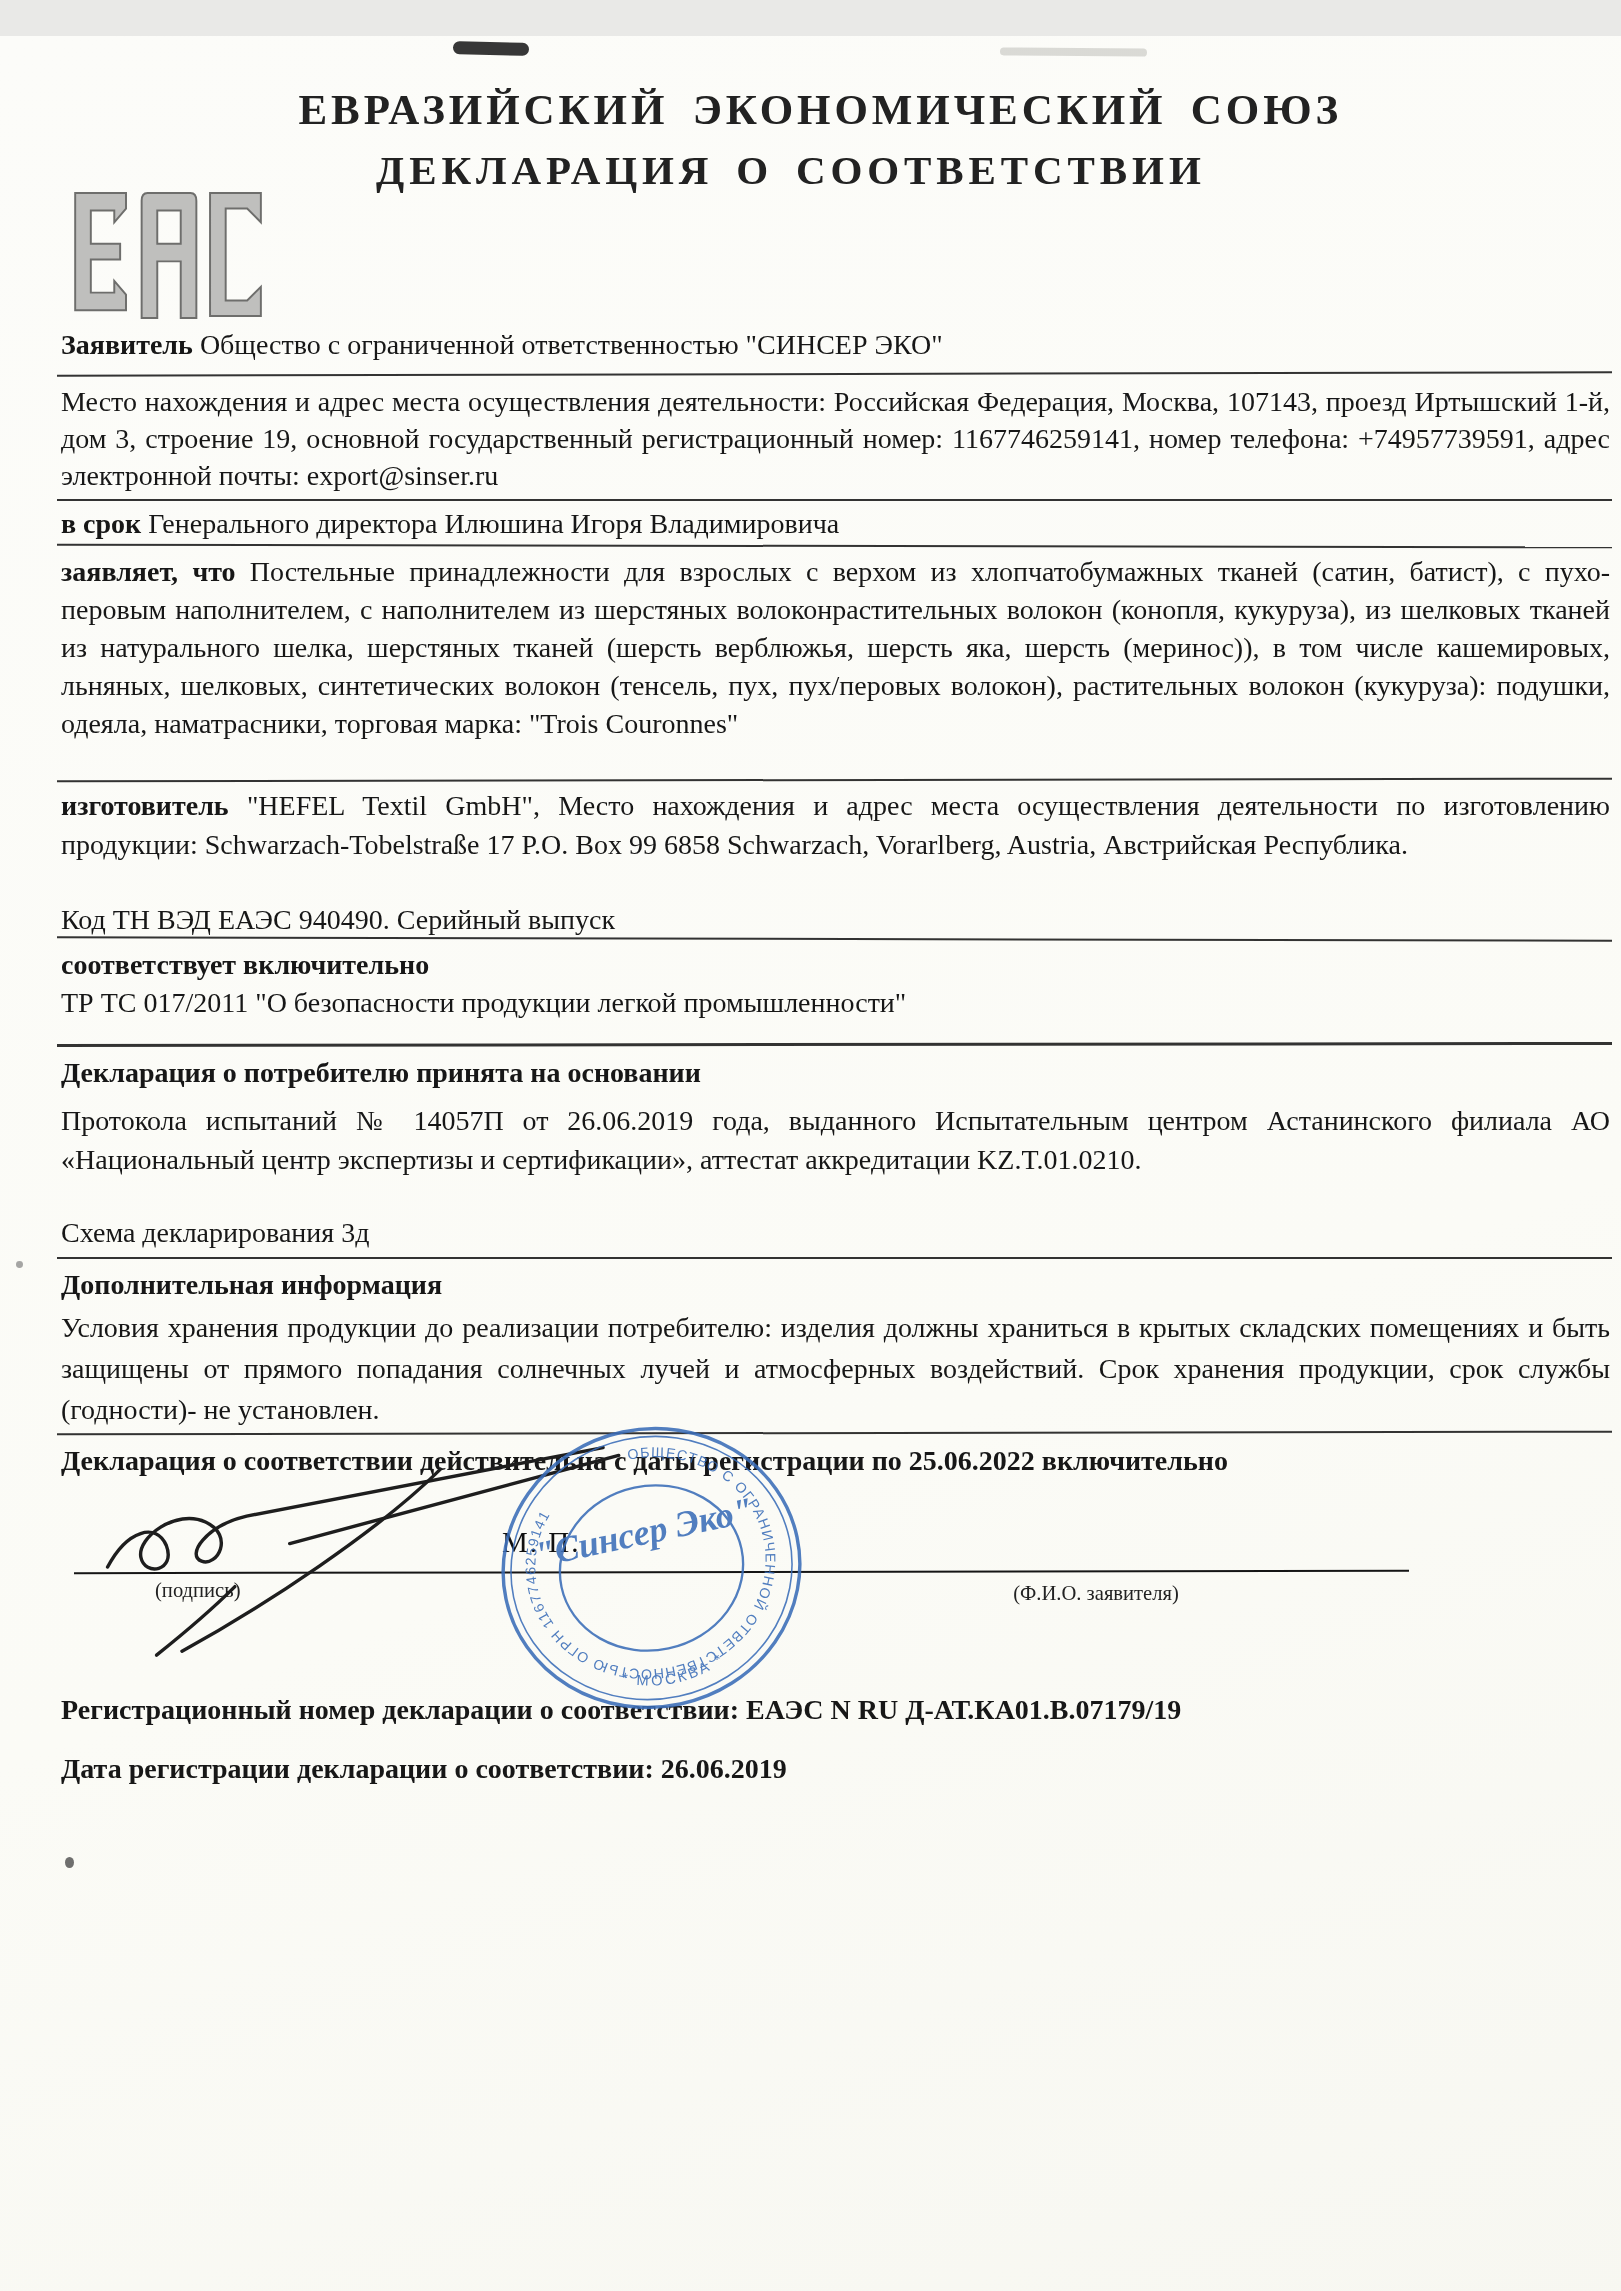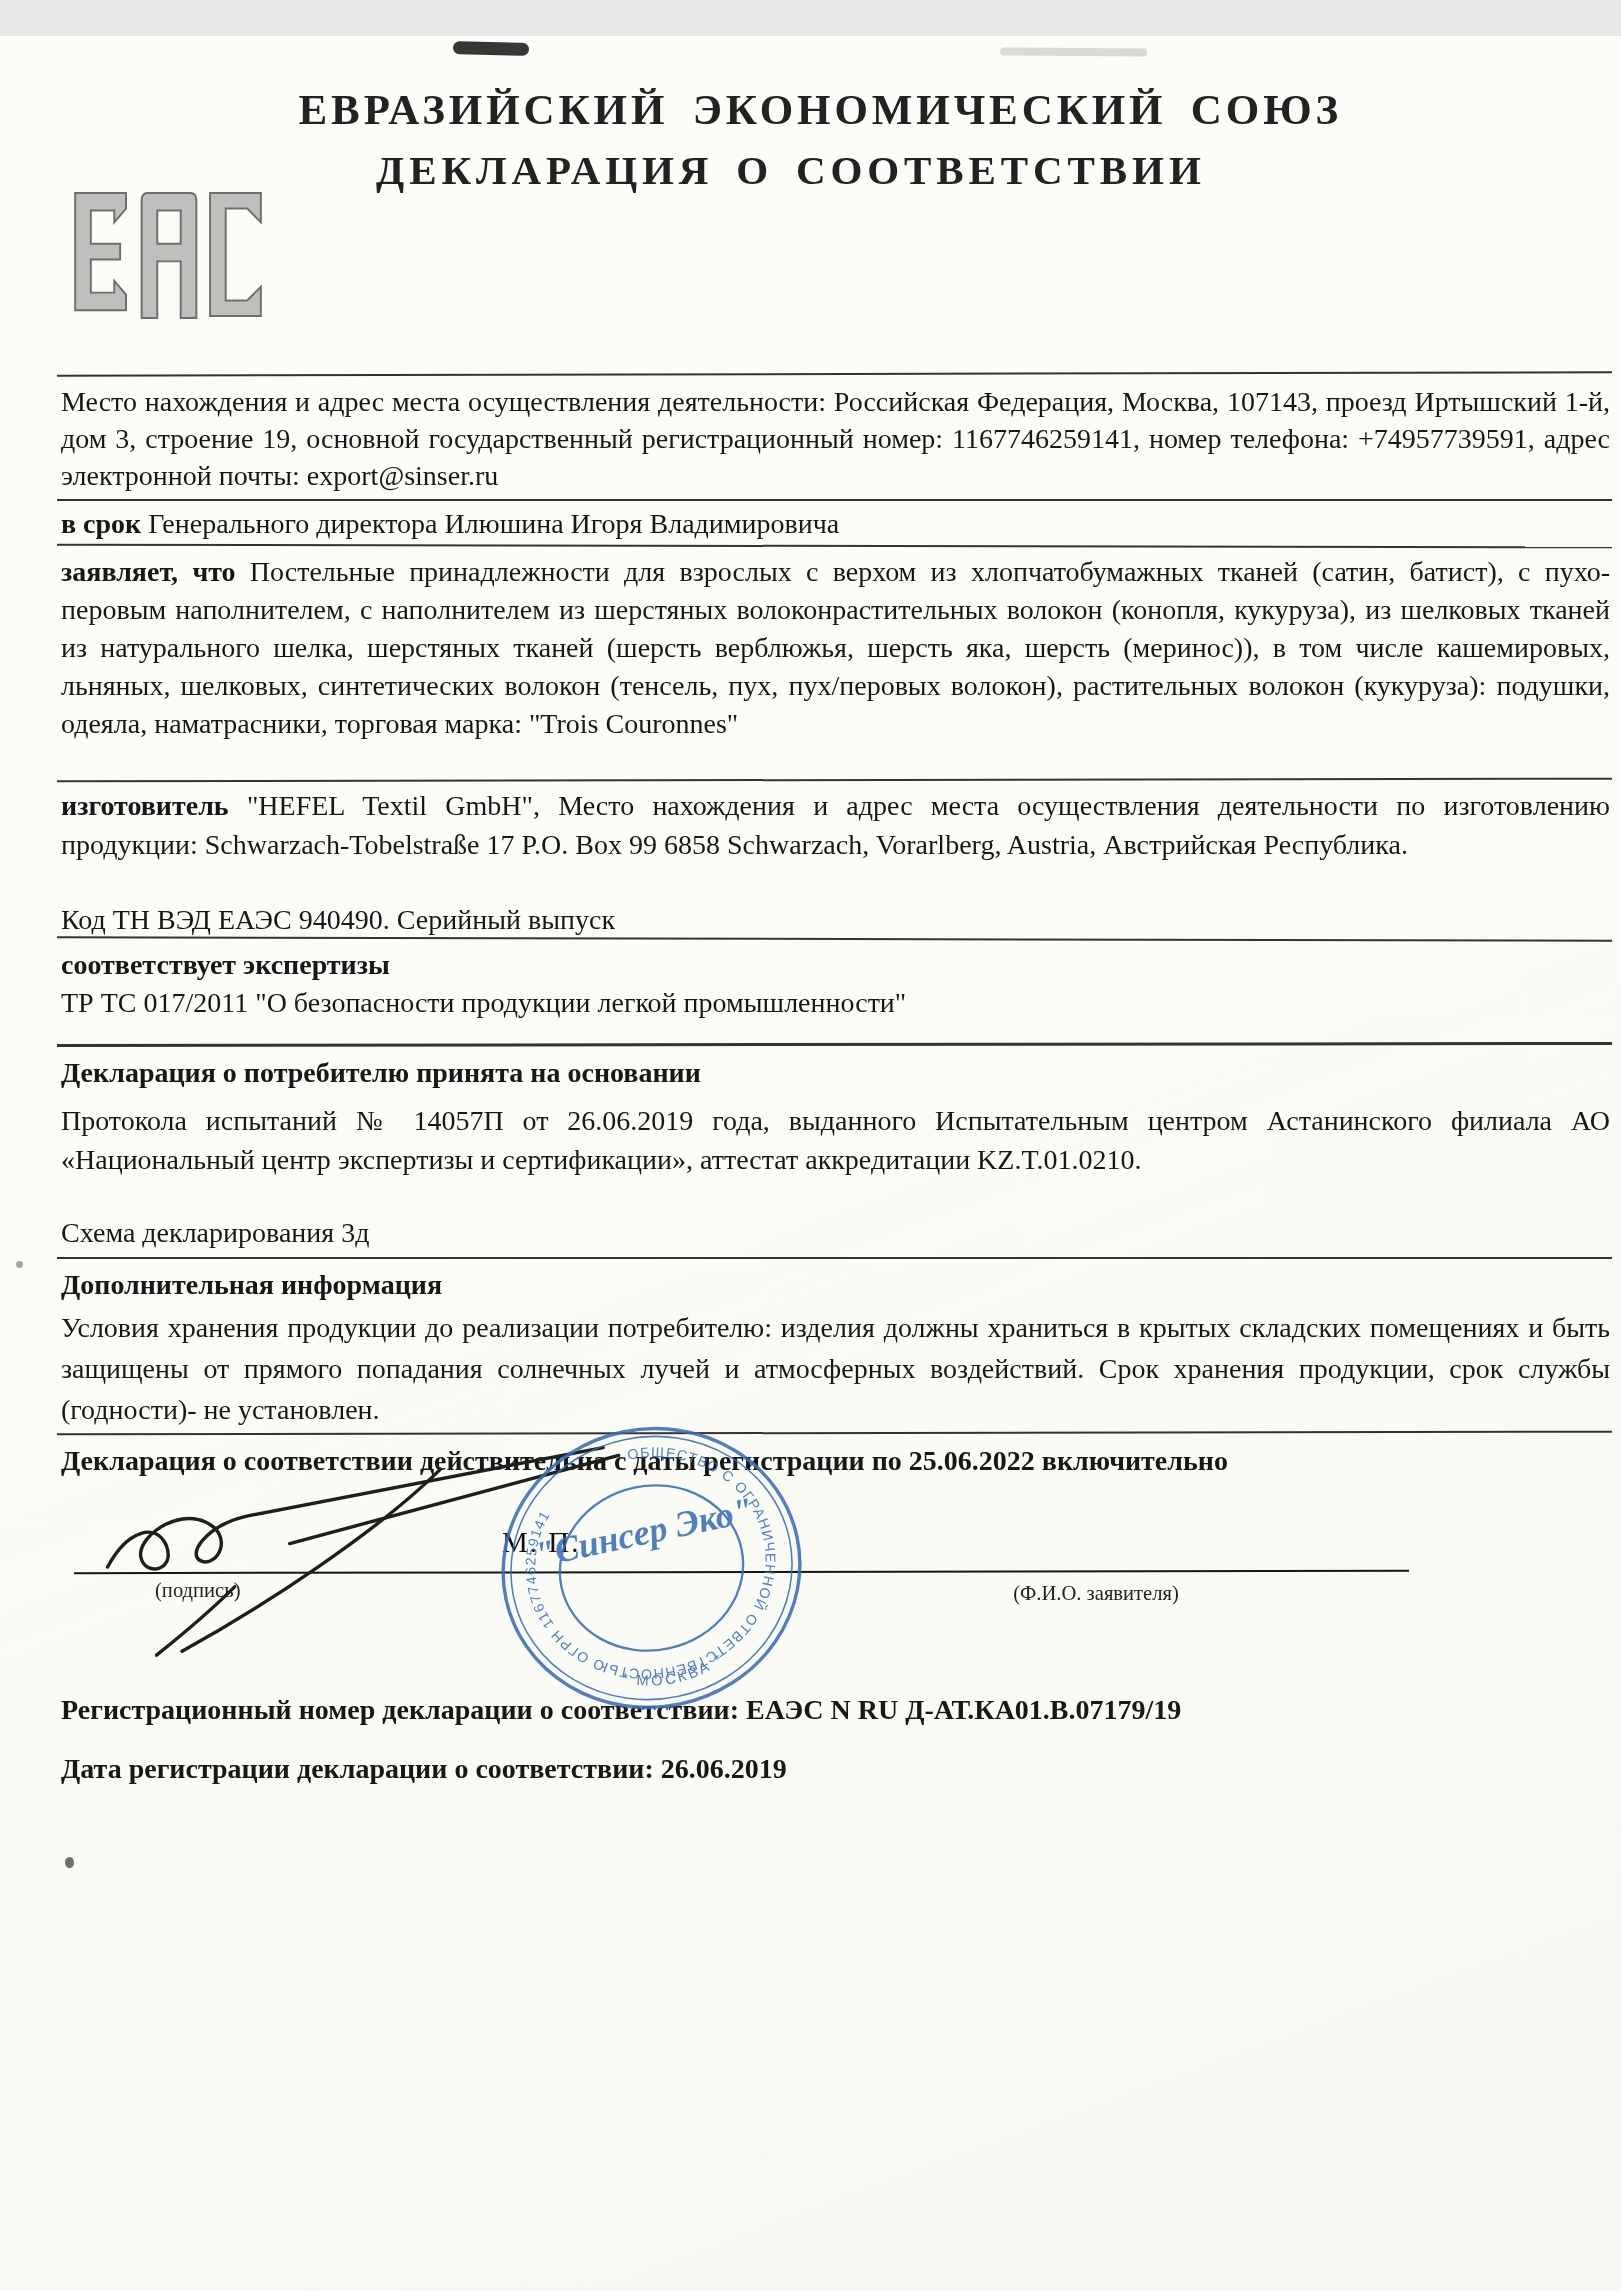--- a/index.html
+++ b/index.html
@@ -82,20 +82,24 @@
     <g fill="#bfbfbd" stroke="#6e6e6c" stroke-width="2">
 
       <path d="M2,2 h52 v16 l-12,14 v-12 h-24 v34 h30 v16 h-30 v34 h24 v-12 l12,14 v16 h-52 z"></path>
 
       <path d="M76,2 h44 q6,0 6,8 v120 h-16 v-58 h-24 v58 h-16 v-120 q0,-8 6,-8 z M86,20 v34 h24 v-34 z" fill-rule="evenodd"></path>
 
       <path d="M140,2 h52 v30 l-14,-14 h-22 v94 h22 l14,-14 v30 h-52 z"></path>
     </g>
   </svg>
 
+  <div class="abs txt nojust" style="top:290px;">
+    <b>Заявитель</b>
+    <span>Общество с ограниченной ответственностью "СИНСЕР  ЭКО"</span>
+  </div>
 
   <div class="abs rule thin" style="top:337px;transform:rotate(-.12deg);"></div>
 
   <div class="abs txt" style="top:347px;font-family:Liberation Serif, serif;">Место нахождения и адрес места осуществления деятельности: Российская Федерация, Москва, 107143, проезд Иртышский 1-й, дом 3, строение 19, основной государственный регистрационный номер: 1167746259141, номер телефона: +74957739591, адрес электронной почты: export@sinser.ru</div>
 
   <div class="abs rule thin" style="top:463px;"></div>
 
   <div class="abs txt nojust" style="top:469px;">
     <b>в срок</b>
     <span>Генерального директора Илюшина Игоря Владимировича</span>
@@ -112,21 +116,21 @@
 
   <div class="abs txt" style="top:750px;line-height:39px;">
     <b>изготовитель</b>
     <span>"HEFEL Textil GmbH", Место нахождения и адрес места осуществления деятельности по изготовлению продукции: Schwarzach-Tobelstraße 17 P.O. Box 99 6858 Schwarzach, Vorarlberg, Austria,  Австрийская Республика.</span>
   </div>
 
   <div class="abs txt nojust" style="top:865px;">Код ТН ВЭД ЕАЭС 940490. Серийный выпуск</div>
 
   <div class="abs rule thin" style="top:902px;transform:rotate(.12deg);"></div>
 
-  <div class="abs txt nojust boldline" style="top:910px;">соответствует экспертизы</div>
+  <div class="abs txt nojust boldline" style="top:910px;">соответствует включительно</div>
 
   <div class="abs txt nojust" style="top:948px;">ТР ТС 017/2011 "О безопасности продукции легкой промышленности"</div>
 
   <div class="abs rule" style="top:1007px;border-top-width:3.9px;transform:rotate(-.08deg);"></div>
 
   <div class="abs txt nojust boldline" style="top:1018px;">Декларация о потребителю принята на основании</div>
 
   <div class="abs txt" style="top:1065px;line-height:39px;">Протокола испытаний № 14057П от 26.06.2019 года, выданного Испытательным центром Астанинского филиала АО «Национальный центр экспертизы и сертификации»,  аттестат аккредитации KZ.T.01.0210.</div>
 
   <div class="abs txt nojust" style="top:1178px;">Схема декларирования 3д</div>

